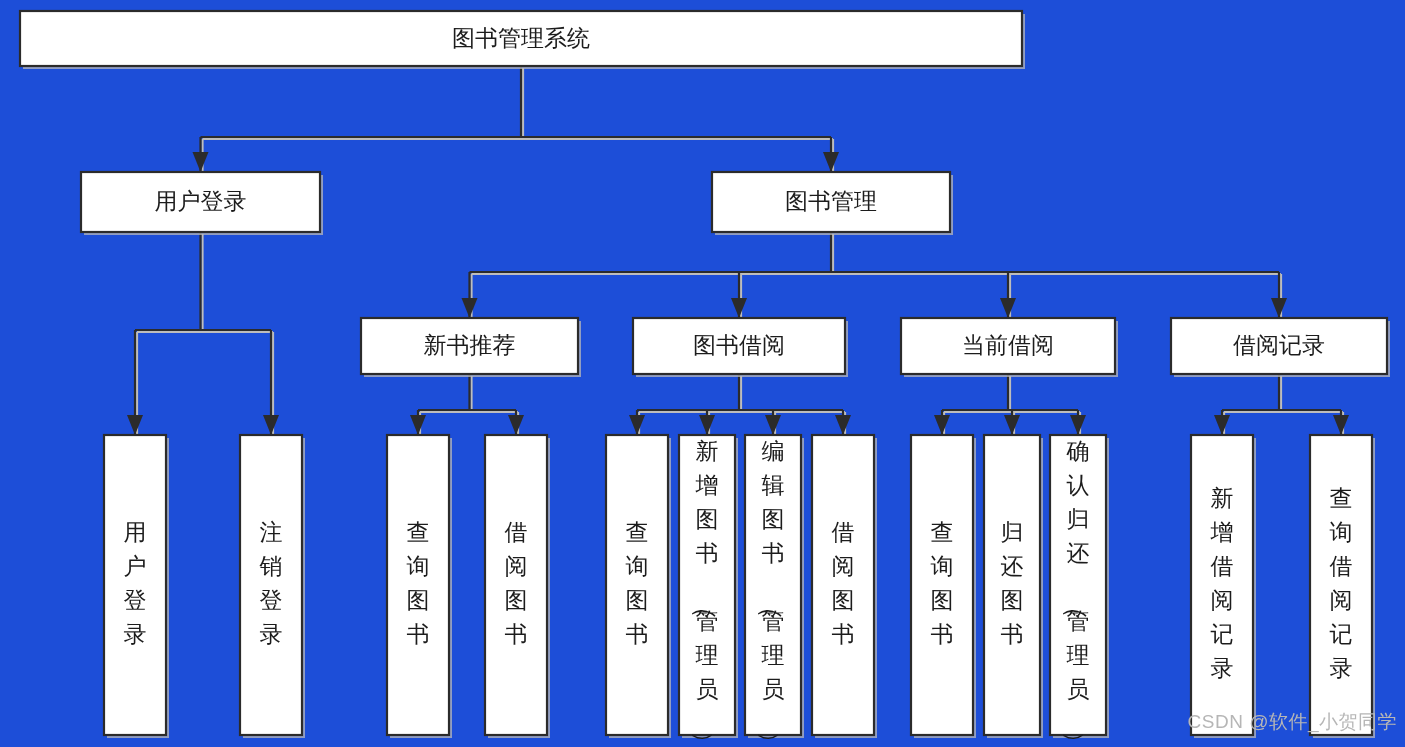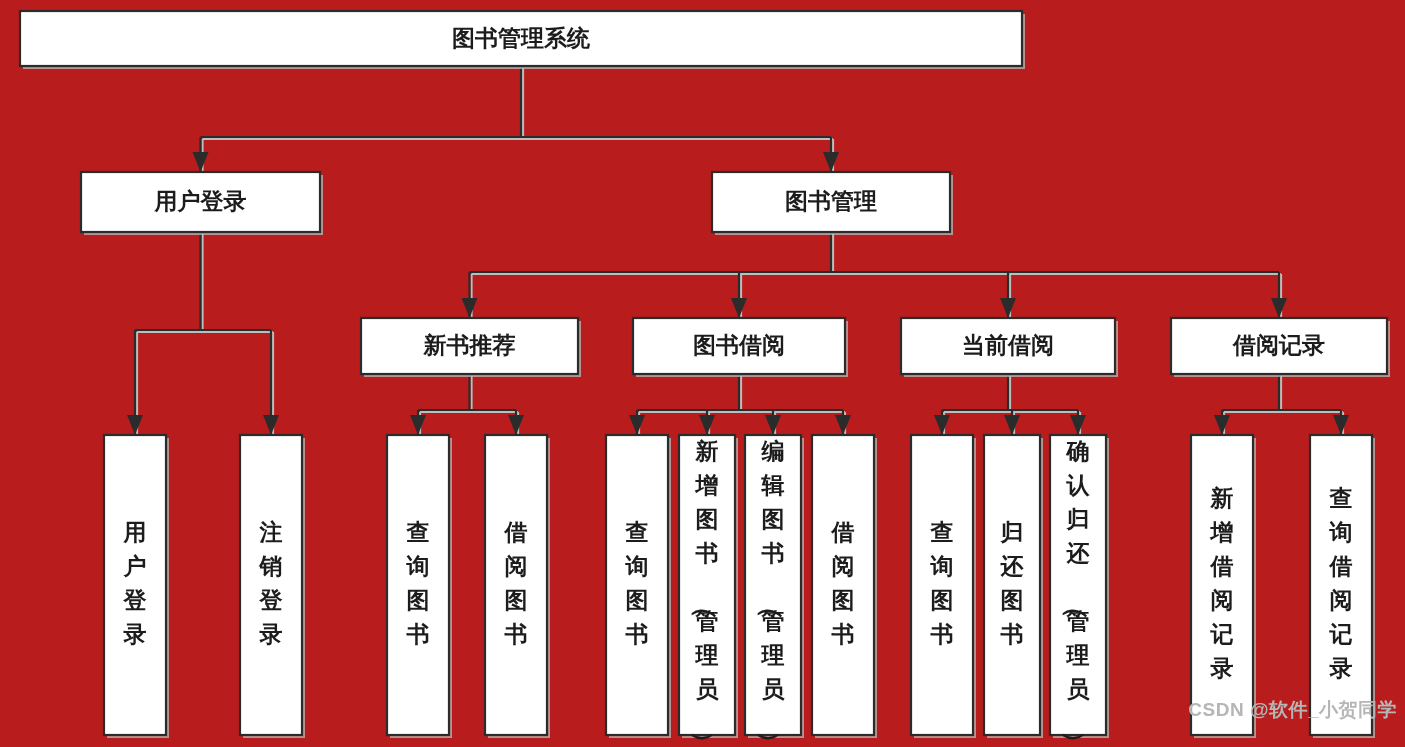--- a/index.html
+++ b/index.html
@@ -12,22 +12,21 @@
     width: 1405px;
     height: 747px;
     font-family: "Liberation Sans", "DejaVu Sans", sans-serif;
     overflow: hidden;
     position: relative;
   }
   #diagram-root {
     position: relative;
     width: 1405px;
     height: 747px;
-    background: #b91c1c;
-    font-weight: bold;
+    background: #1d4ed8;
   }
   svg#tree-svg {
     position: absolute;
     left: 0;
     top: 0;
     width: 1405px;
     height: 747px;
     display: block;
   }
   .node-box {
@@ -63,21 +62,21 @@
   }
   .node-label-v {
     font-family: "Liberation Sans", "DejaVu Sans", sans-serif;
     font-size: 23px;
     fill: #1c1c1c;
     text-anchor: middle;
   }
   .watermark-text {
     position: absolute;
     right: 8px;
-    bottom: 24px;
+    bottom: 12px;
     font-family: "Liberation Sans", "DejaVu Sans", sans-serif;
     font-size: 19px;
     color: #b6b6b6;
     letter-spacing: 0.5px;
     white-space: nowrap;
     user-select: none;
   }
 </style>
 </head>
 <body>

